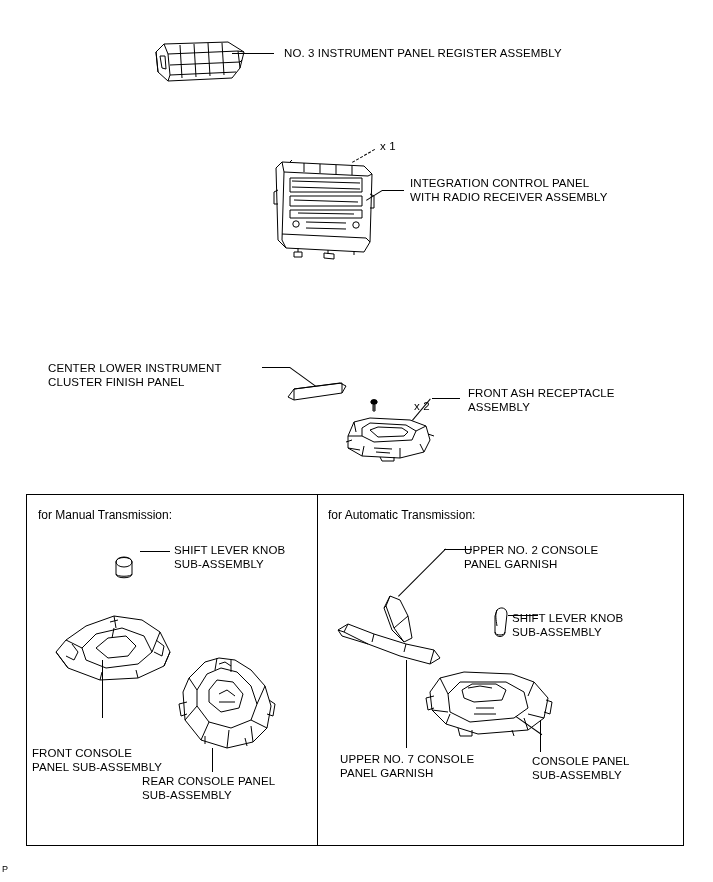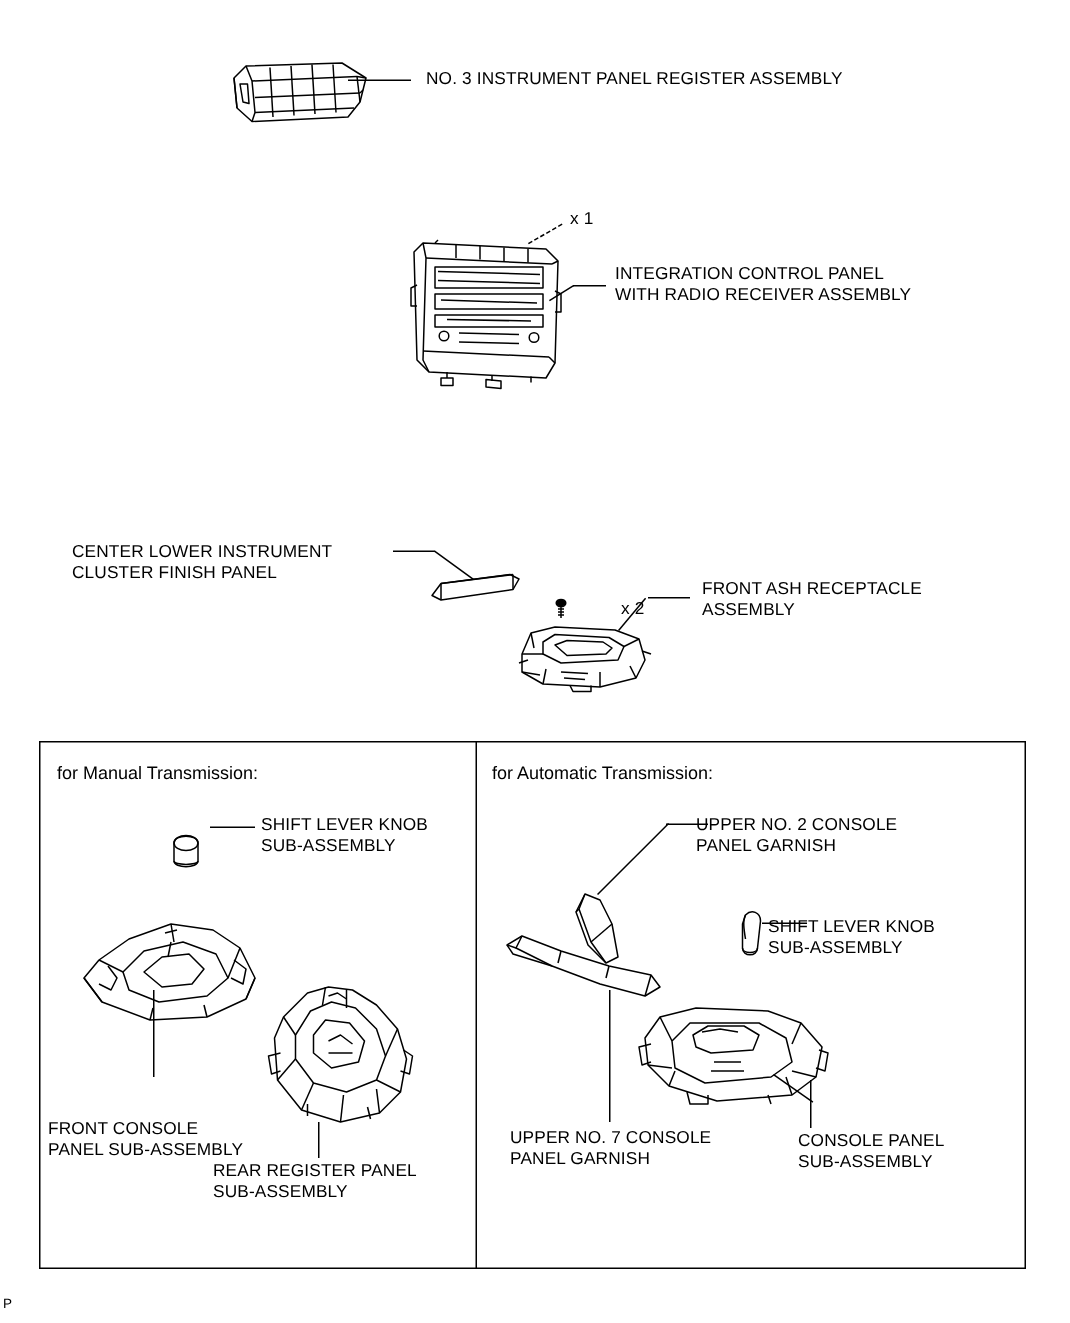--- a/index.html
+++ b/index.html
@@ -249,21 +249,21 @@
       <path d="M78,86 L76,70"></path>
       <path d="M52,92 L54,74"></path>
       <path d="M12,46 L4,48 L6,60 L12,58"></path>
       <path d="M94,44 L100,48 L98,60 L92,58"></path>
       <path d="M30,80 L30,88"></path>
       <path d="M70,82 L72,90"></path>
     </g>
   </svg>
 </div>
 <div class="leader vline" style="left:212px; top:748px; height:24px;"></div>
-<div class="label" style="left:142px; top:774px; width:200px;">REAR REGISTER PANEL
+<div class="label" style="left:142px; top:774px; width:200px;">REAR CONSOLE PANEL
 SUB-ASSEMBLY</div>
 
 <div class="box-title" style="left:328px; top:508px; width:240px;">for Automatic Transmission:</div>
 
 <div class="part" style="left:374px; top:594px;">
   <svg width="44" height="50" viewBox="0 0 44 50">
     <g fill="none" stroke="#000" stroke-width="1" stroke-linejoin="round">
       <path d="M16,2 L26,6 L34,22 L38,44 L30,48 L18,36 L10,14 Z" fill="#fff"></path>
       <path d="M16,2 L12,12 L20,34 L30,48"></path>
       <path d="M20,34 L34,22"></path>

